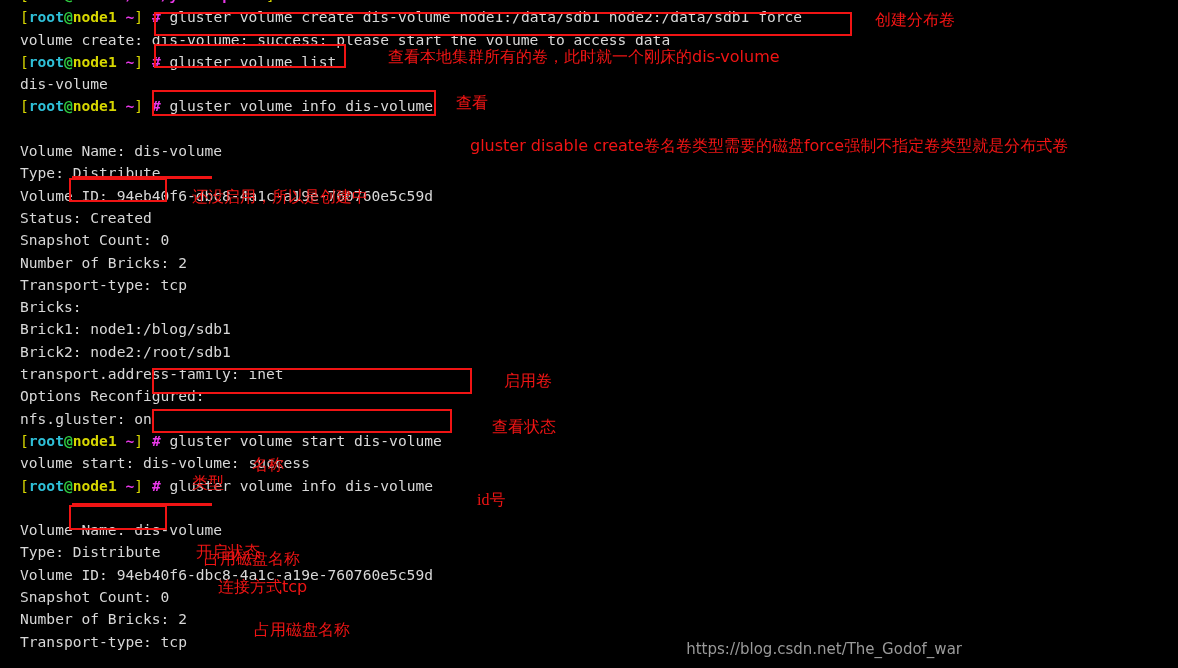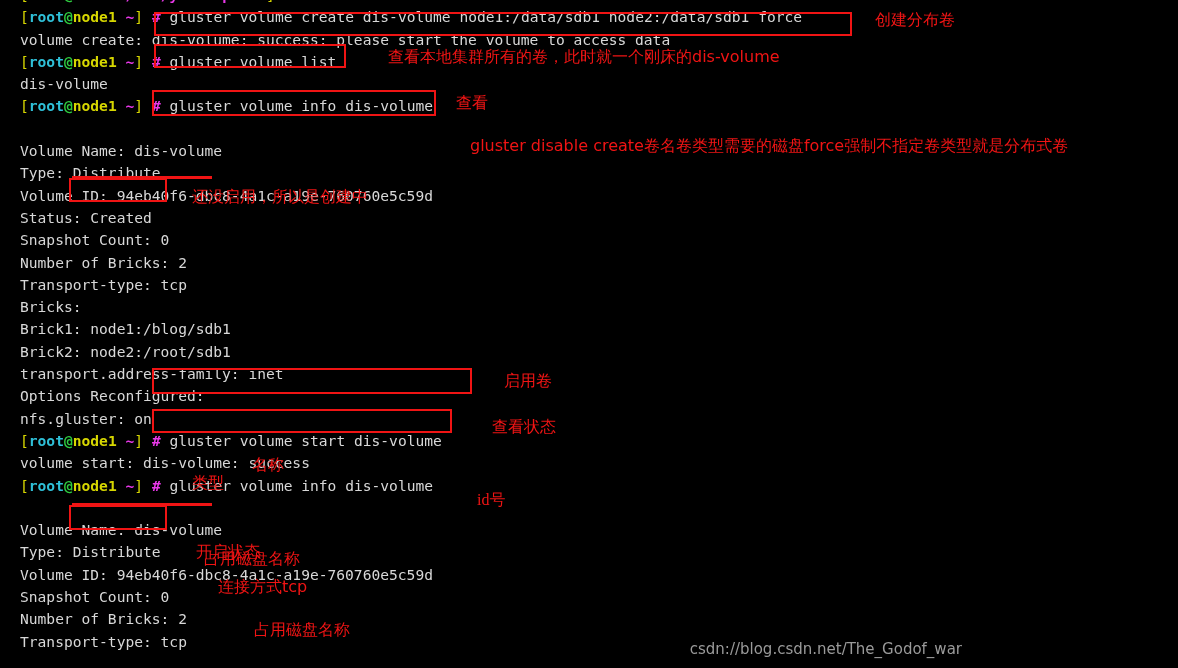--- a/index.html
+++ b/index.html
@@ -131,16 +131,16 @@
         <div class="anno" style="left: 504px; top: 372px;">启用卷</div>
         <div class="anno" style="left: 492px; top: 418px;">查看状态</div>
         <div class="anno" style="left: 252px; top: 456px;">名称</div>
         <div class="anno" style="left: 192px; top: 474px;">类型</div>
         <div class="anno" style="left: 477px; top: 491px; font-family: Liberation Serif, serif;">id号</div>
         <div class="anno" style="left: 196px; top: 543px;">开启状态</div>
         <div class="anno" style="left: 204px; top: 550px;">占用磁盘名称</div>
         <div class="anno" style="left: 218px; top: 578px; text-align: right;">连接方式tcp</div>
         <div class="anno" style="left: 254px; top: 621px;">占用磁盘名称</div>
       </div>
-    <div class="watermark">csdn://blog.csdn.net/The_Godof_war</div>
+    <div class="watermark">https://blog.csdn.net/The_Godof_war</div>
   </div>
 
 </div>
 
 </body></html>

